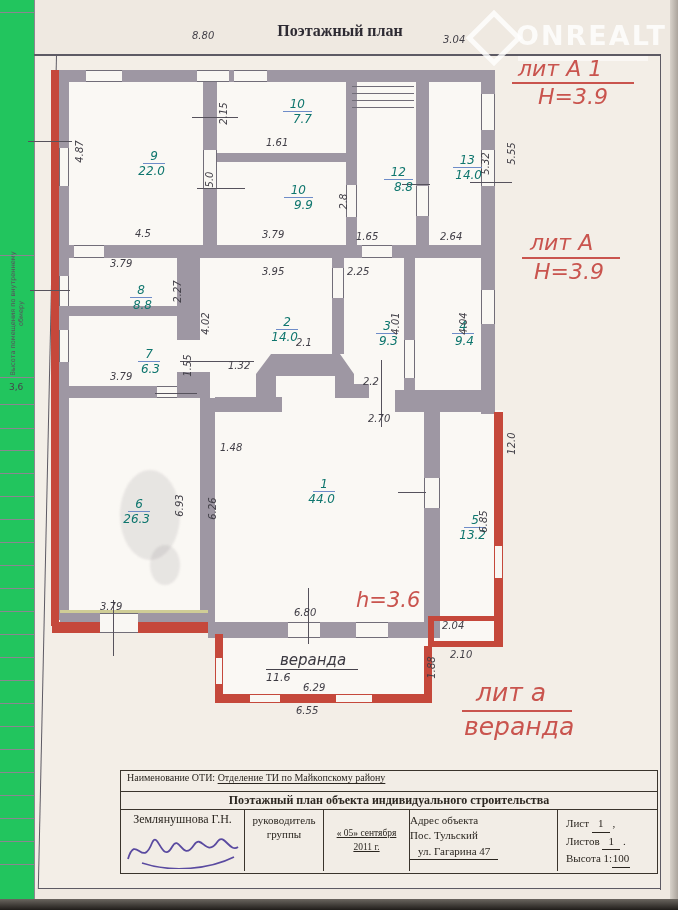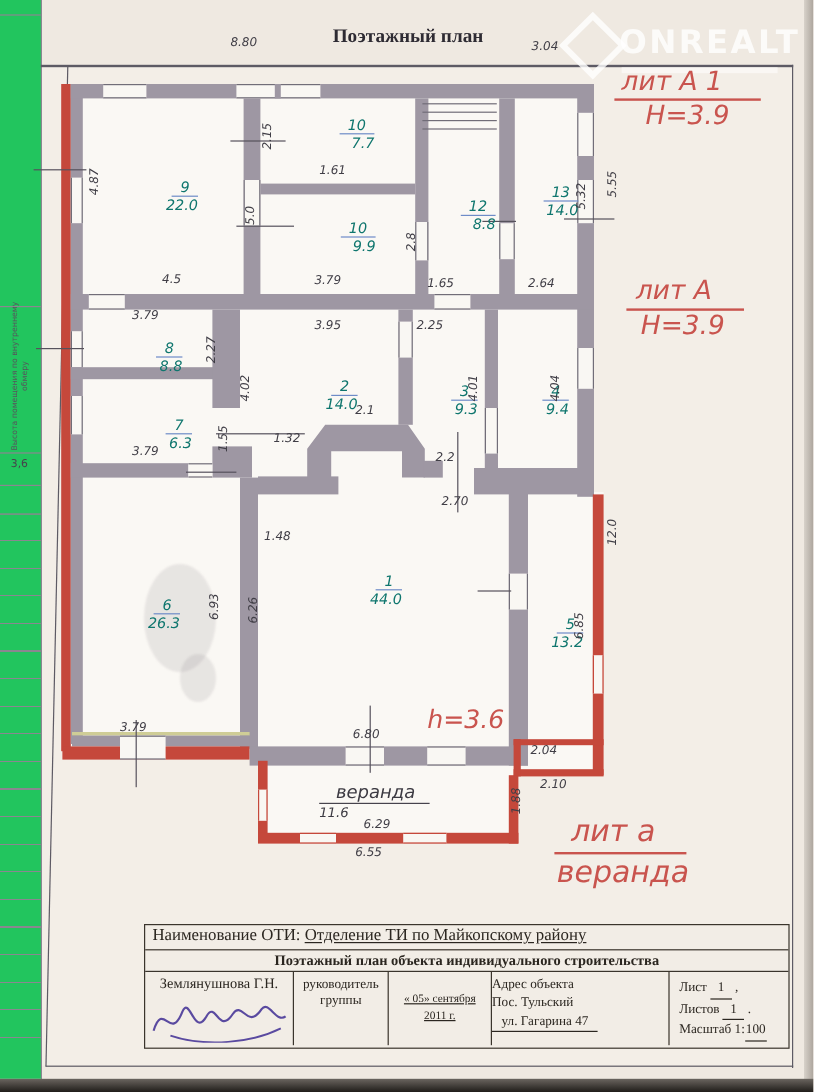--- a/index.html
+++ b/index.html
@@ -57,21 +57,21 @@
      font-family:"Liberation Serif",serif;font-weight:bold;font-size:16px;color:#2e2b33}
   
   #watermark{position:absolute;left:466px;top:12px;width:200px;height:58px;color:rgba(255,255,255,.85)}
   #wm-diamond{position:absolute;left:8px;top:6px;width:30px;height:30px;border:5px solid rgba(255,255,255,.8);transform:rotate(45deg)}
   #wm-text{position:absolute;left:50px;top:8px;font-size:27px;font-weight:bold;letter-spacing:2px;color:rgba(255,255,255,.8)}
   #wm-sub{position:absolute;left:52px;top:44px;width:130px;height:5px;background:rgba(255,255,255,.55)}
   
   #footer{position:absolute;left:120px;top:770px;width:538px;height:104px;
      border:1.6px solid #3a342c;box-sizing:border-box;background:#f2ede6;
      font-family:"Liberation Serif",serif;color:#2b2620}
-  .frow1{height:21px;border-bottom:1.3px solid #3a342c;padding:1px 6px;font-size:14px;
+  .frow1{height:21px;border-bottom:1.3px solid #3a342c;padding:1px 6px;font-size:10px;
      box-sizing:border-box;white-space:nowrap}
   .frow1 u{text-underline-offset:2px}
   .frow2{height:18px;border-bottom:1.3px solid #3a342c;text-align:center;font-size:12px;
      font-weight:bold;box-sizing:border-box;padding-top:1px}
   .fcells{display:flex;height:61px}
   .fcell{border-right:1.3px solid #3a342c;box-sizing:border-box;position:relative}
   .fcell:last-child{border-right:none}
   #fc1{width:79px;font-size:11px;text-align:center;padding-top:4px;line-height:1.25}
   #fc2{width:124px;font-size:12px;text-align:center;padding-top:2px}
   #fc3{width:86px;font-size:9.5px;text-align:center;padding-top:16px;line-height:1.5}
@@ -294,20 +294,20 @@
         <u><span>2011 г.</span></u>
       </div>
       <div class="fcell" id="fc4">
         <div>Адрес объекта</div>
         <div>Пос. Тульский</div>
         <div style="border-bottom:1.4px solid #2b2620;display:inline-block;padding:0 8px">ул. Гагарина 47</div>
       </div>
       <div class="fcell" id="fc5">
         <div><span>Лист</span> <span class="blank">1</span> ,</div>
         <div><span>Листов</span> <span class="blank">1</span> .</div>
-        <div><span>Масштаб 1:</span><span class="blank">100</span></div>
+        <div><span>Высота 1:</span><span class="blank">100</span></div>
       </div>
     </div>
   </div>
 
   <div id="right-edge"></div>
   <div id="bottom-edge"></div>
 </div>
 
 </body></html>

